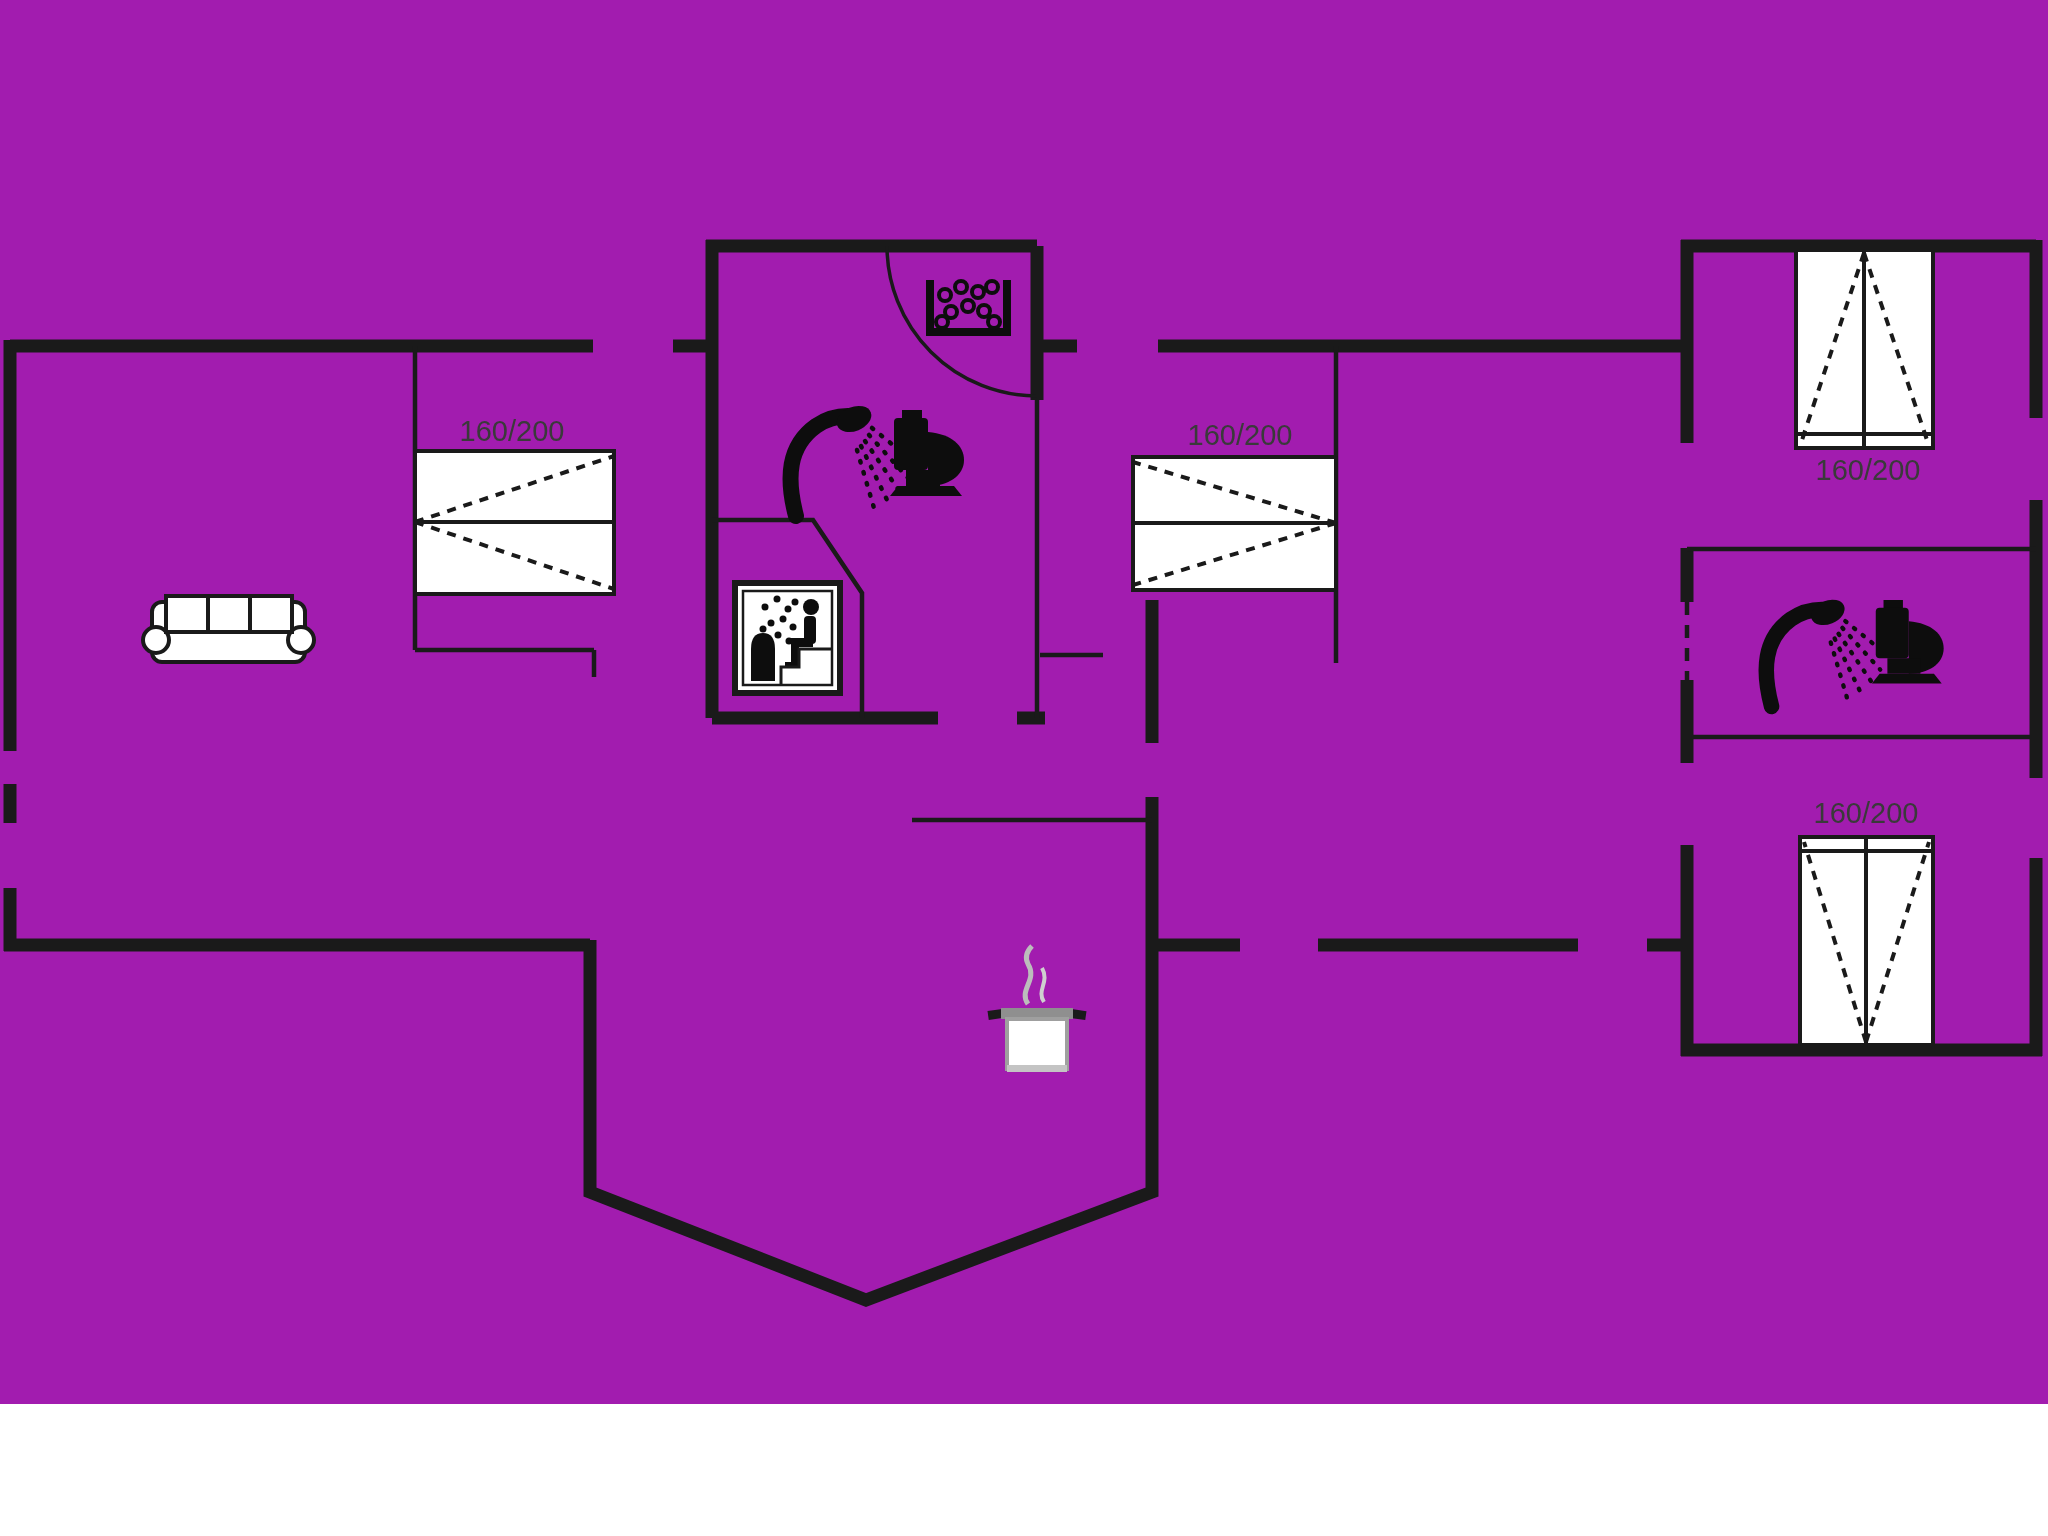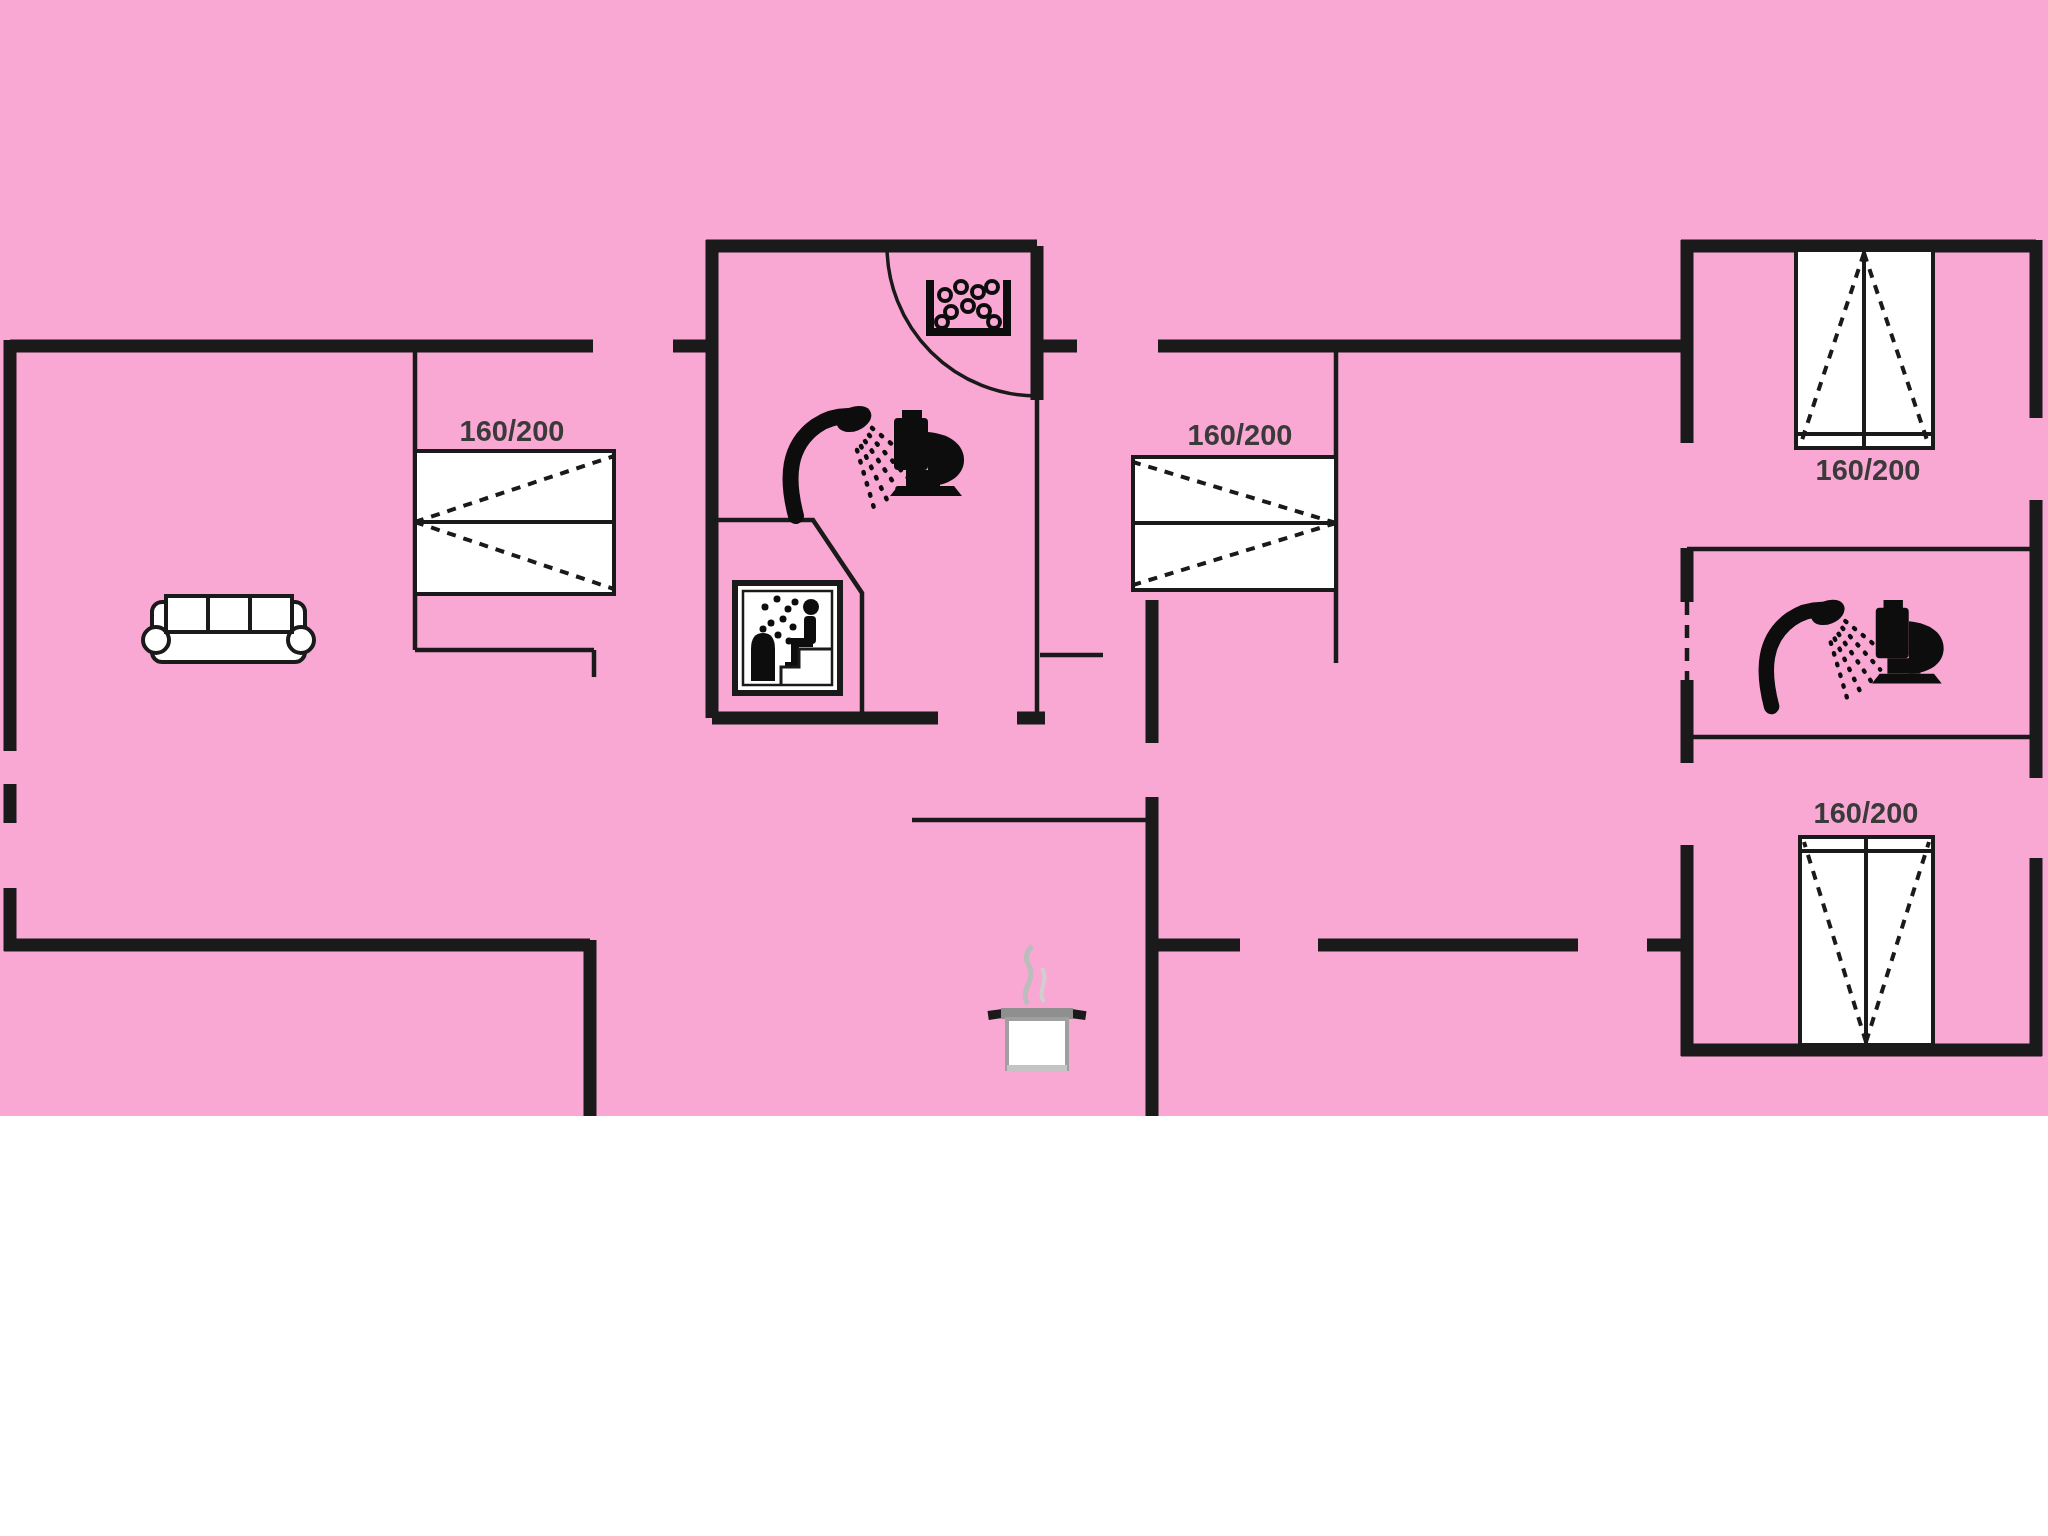--- a/index.html
+++ b/index.html
@@ -1,17 +1,17 @@
 <!DOCTYPE html>
 <html><head>
 <meta charset="utf-8">
 <style>
   html,body{margin:0;padding:0;background:#ffffff;}
-  .stage{position:relative;width:2048px;height:1116px;background:#f9a8d4;overflow:hidden;
-         font-family:"Liberation Sans", sans-serif;font-weight:bold;}
+  .stage{position:relative;width:2048px;height:1404px;background:#a21caf;overflow:hidden;
+         font-family:"Liberation Sans", sans-serif;}
   svg{position:absolute;left:0;top:0;}
   .wall-thick{stroke:#1a1a1a;stroke-width:13;fill:none;stroke-linecap:butt;}
   .wall-thin{stroke:#1a1a1a;stroke-width:4.5;fill:none;}
   .wall-dash{stroke:#1a1a1a;stroke-width:4.5;fill:none;stroke-dasharray:13 10;}
   .arc{stroke:#1a1a1a;stroke-width:3.5;fill:none;}
   .bed-frame{stroke:#1a1a1a;stroke-width:4;fill:#ffffff;}
   .bed-line{stroke:#1a1a1a;stroke-width:4;fill:none;}
   .bed-diag{stroke:#1a1a1a;stroke-width:4;fill:none;stroke-dasharray:9 8;}
   .size-label{font-size:29px;fill:#3a3a3a;text-anchor:middle;}
   .sofa-part{stroke:#1a1a1a;stroke-width:4;fill:#ffffff;}

